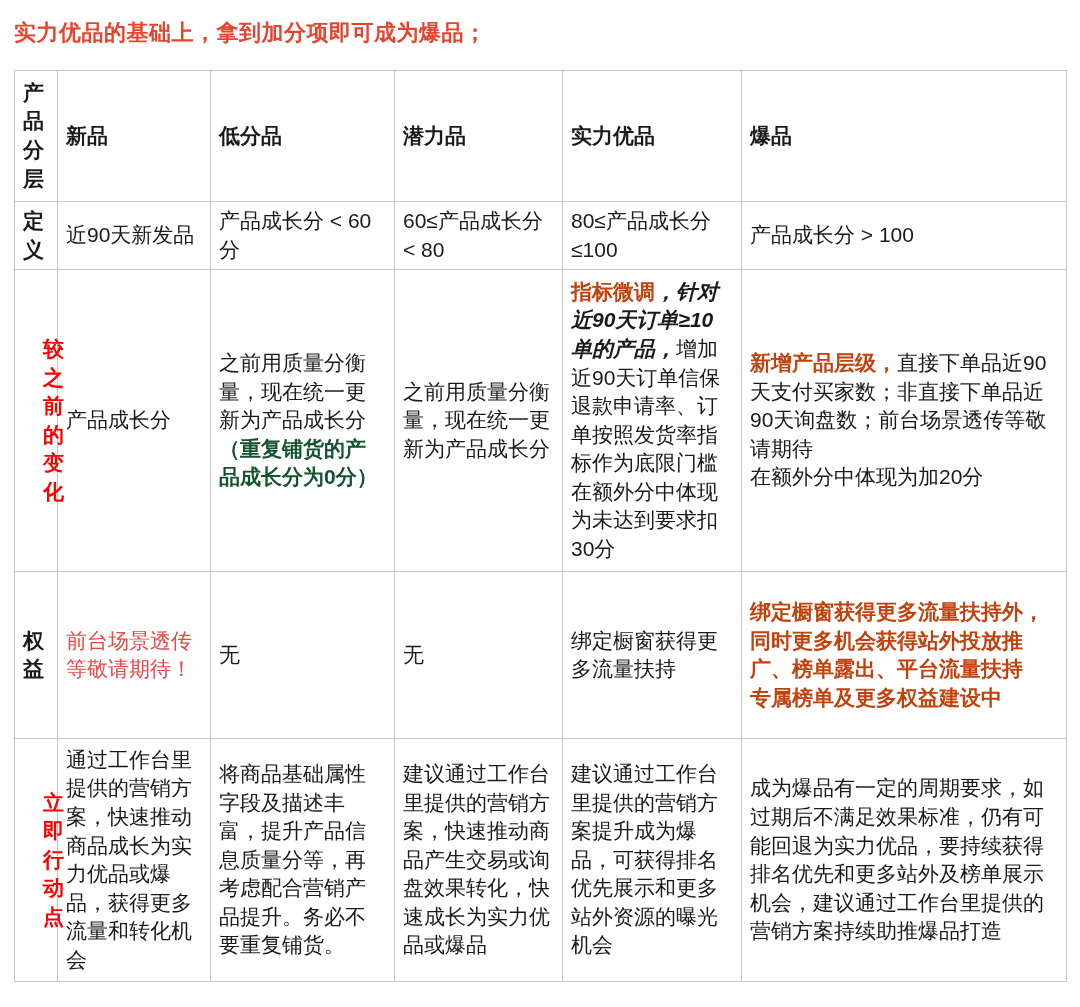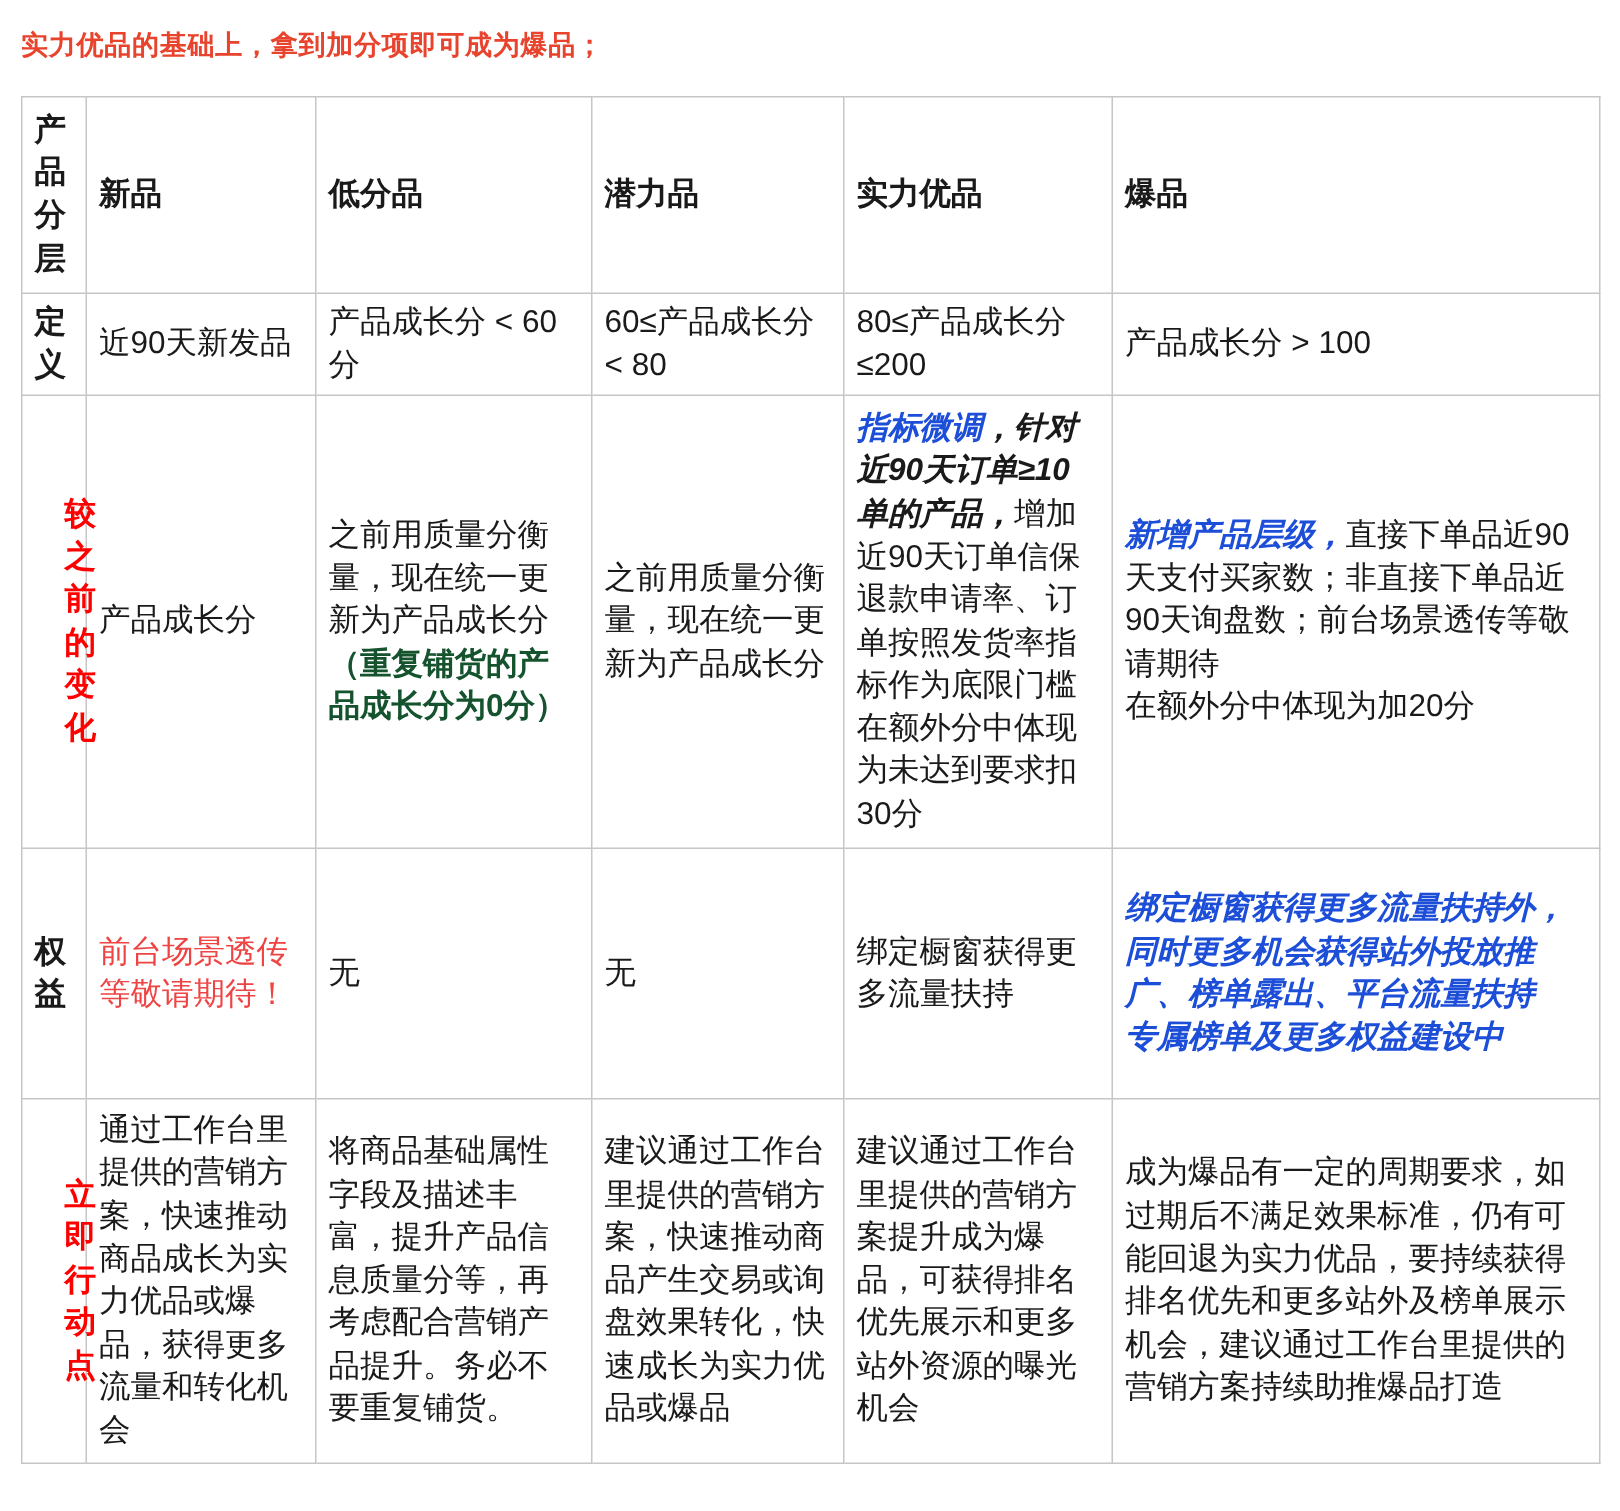--- a/index.html
+++ b/index.html
@@ -3,21 +3,21 @@
 <meta charset="utf-8">
 <style>
   html,body{margin:0;padding:0;background:#ffffff;}
   body{
     width:1080px;height:1007px;overflow:hidden;
     font-family:"Liberation Sans","DejaVu Sans",sans-serif;
     color:#1a1a1a;
   }
   .page{padding:10px 14px 0 14px;}
   .title{
-    font-size:18px;font-weight:700;color:#e8432d;
+    font-size:22px;font-weight:700;color:#e8432d;
     margin:8px 0 22px 0;letter-spacing:0.5px;
   }
   table.tier{
     border-collapse:collapse;table-layout:fixed;width:1052px;
   }
   table.tier th, table.tier td{
     border:1px solid #c6c6c6;
     font-size:21px;line-height:1.36;
     padding:5px 8px;
     vertical-align:middle;text-align:left;
@@ -35,21 +35,21 @@
   th.vhead.red{color:#ff0000;padding-left:28px;}
   
   tr.r-head{height:131px;}
   tr.r-def{height:54px;}
   tr.r-chg{height:302px;}
   tr.r-ben{height:167px;}
   tr.r-act{height:243px;}
   
   .seg-n{color:#1a1a1a;}
   .seg-rb{color:#14532d;font-weight:700;}
-  .seg-rbi{color:#1d4ed8;font-weight:700;font-style:italic;}
+  .seg-rbi{color:#c2410c;font-weight:700;}
   .seg-bi{color:#1a1a1a;font-weight:700;font-style:italic;}
   .seg-g{color:#ef4444;}
 </style>
 </head>
 <body>
 
 <div class="page">
 
   <h1 class="title">实力优品的基础上，拿到加分项即可成为爆品；</h1>
 
@@ -71,21 +71,21 @@
       <th>潜力品</th>
       <th>实力优品</th>
       <th>爆品</th>
     </tr>
 
     <tr class="r-def">
       <th class="vhead">定义</th>
       <td><span class="seg-n">近90天新发品</span></td>
       <td><span class="seg-n">产品成长分 &lt; 60 分</span></td>
       <td><span class="seg-n">60≤产品成长分 &lt; 80</span></td>
-      <td><span class="seg-n">80≤产品成长分≤200</span></td>
+      <td><span class="seg-n">80≤产品成长分≤100</span></td>
       <td><span class="seg-n">产品成长分 &gt; 100</span></td>
     </tr>
 
     <tr class="r-chg">
       <th class="vhead red">较之前的变化</th>
       <td><span class="seg-n">产品成长分</span></td>
       <td><span class="seg-n">之前用质量分衡量，现在统一更新为产品成长分</span><span class="seg-rb">（重复铺货的产品成长分为0分）</span></td>
       <td><span class="seg-n">之前用质量分衡量，现在统一更新为产品成长分</span></td>
       <td><span class="seg-rbi">指标微调</span><span class="seg-bi">，针对近90天订单≥10单的产品，</span><span class="seg-n">增加近90天订单信保退款申请率、订单按照发货率指标作为底限门槛在额外分中体现为未达到要求扣30分</span></td>
       <td><span class="seg-rbi">新增产品层级，</span><span class="seg-n">直接下单品近90天支付买家数；非直接下单品近90天询盘数；前台场景透传等敬请期待

